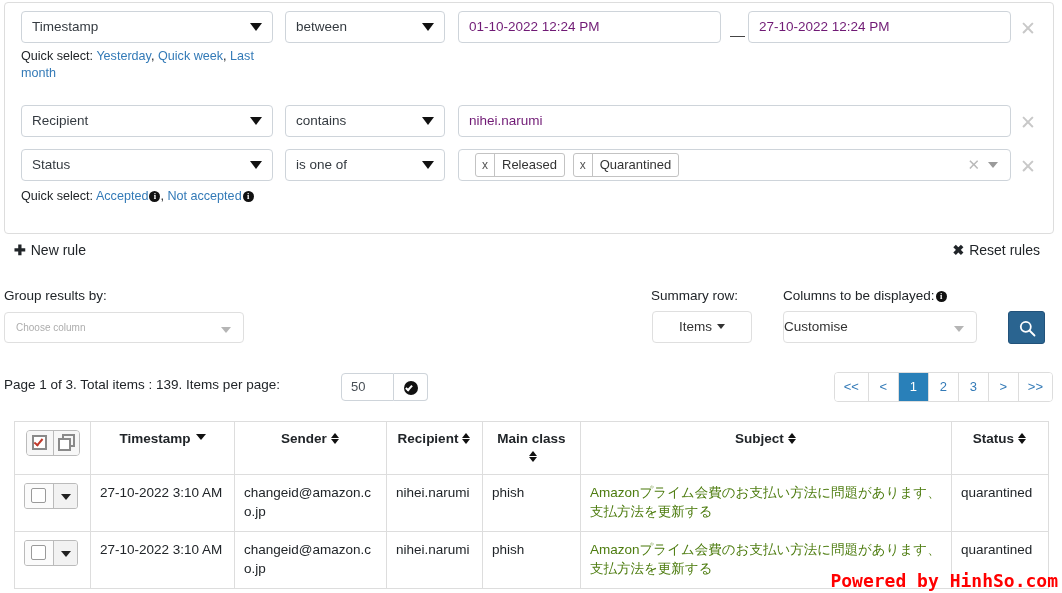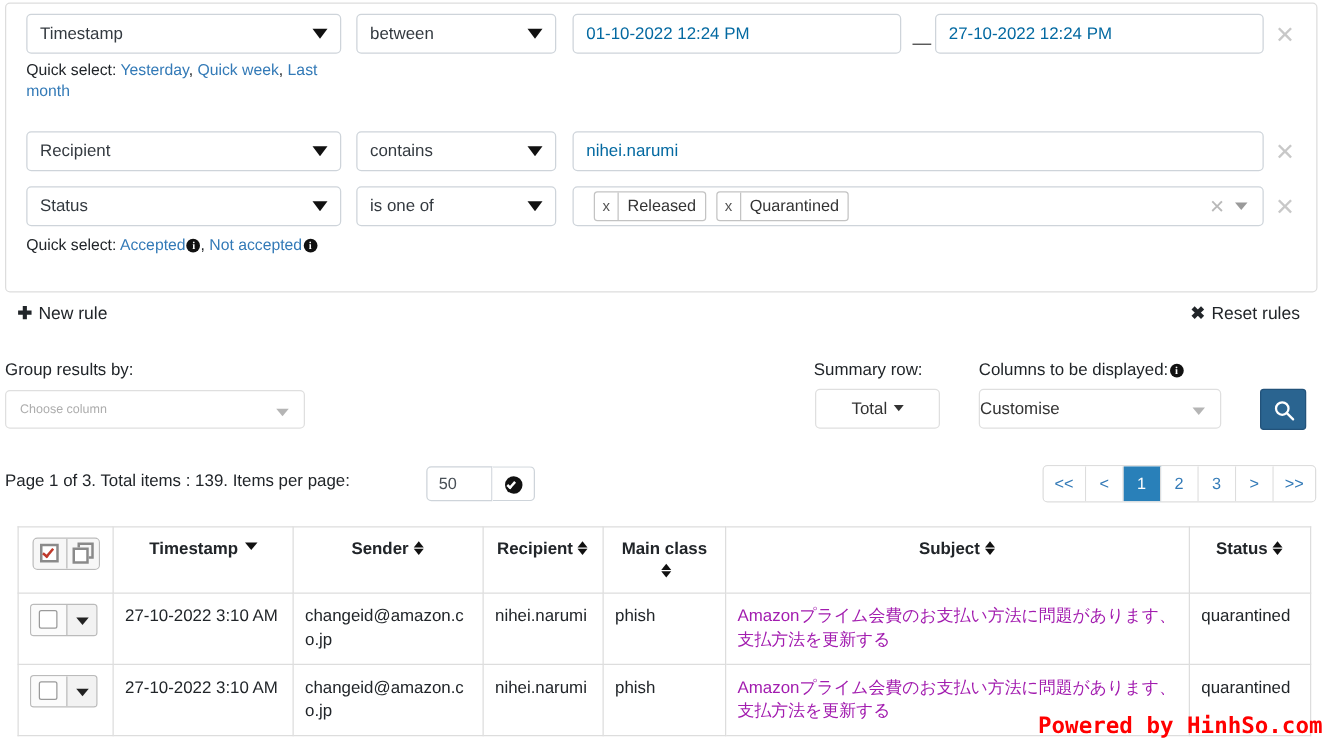--- a/index.html
+++ b/index.html
@@ -38,21 +38,21 @@
   }
   .select { cursor: pointer; }
   .select .caret-solid {
     position: absolute; right: 10px; top: 50%;
     transform: translateY(-50%);
     width: 0; height: 0;
     border-left: 6px solid transparent;
     border-right: 6px solid transparent;
     border-top: 8px solid #111;
   }
-  .textbox { color: #0369a1; }
+  .textbox { color: #701a75; }
   .dash {
     position: absolute; font-size: 15px; color: #444;
   }
   .x-remove {
     position: absolute; font-size: 19px; color: #c8c8c8;
     cursor: pointer; line-height: 1; font-weight: 300;
   }
   .quick {
     position: absolute;
     font-size: 12.6px;
@@ -239,21 +239,21 @@
   }
   .sort-both::before { top: 1px; border-bottom: 5px solid #111; }
   .sort-both::after { bottom: 1px; border-top: 5px solid #111; }
   .sort-down {
     display: inline-block; width: 0; height: 0;
     border-left: 5px solid transparent;
     border-right: 5px solid transparent;
     border-top: 6px solid #111;
     margin-left: 5px; vertical-align: 3px; cursor: pointer;
   }
-  .subject-link { color: #a21caf; text-decoration: none; cursor: pointer; }
+  .subject-link { color: #4d7c0f; text-decoration: none; cursor: pointer; }
 
   
   .hdr-btns {
     display: inline-flex;
     border: 1px solid #bbb; border-radius: 4px;
     overflow: hidden; background: #f5f5f5;
   }
   .hdr-btn {
     width: 26px; height: 24px; position: relative;
     cursor: pointer; background: #f7f7f7;
@@ -405,21 +405,21 @@
   </div>
 
   <div class="lbl" style="left:4px;top:288px;">Group results by:</div>
   <div class="choose-col">
     <span>Choose column</span>
     <span class="soft-caret"></span>
   </div>
 
   <div class="lbl" style="left:651px;top:288px;">Summary row:</div>
   <div class="btn-light" style="left:652px;top:311px;width:100px;height:32px;">
-    <span>Total</span><span class="btn-caret"></span>
+    <span>Items</span><span class="btn-caret"></span>
   </div>
 
   <div class="lbl" style="left:783px;top:288px;">
     <span>Columns to be displayed:</span><span class="info-i">i</span>
   </div>
   <div class="btn-light" style="left:783px;top:311px;width:194px;height:32px;text-align:left;position:absolute;">
     <span>Customise</span>
     <span class="soft-caret" style="top:14px;"></span>
   </div>
 

